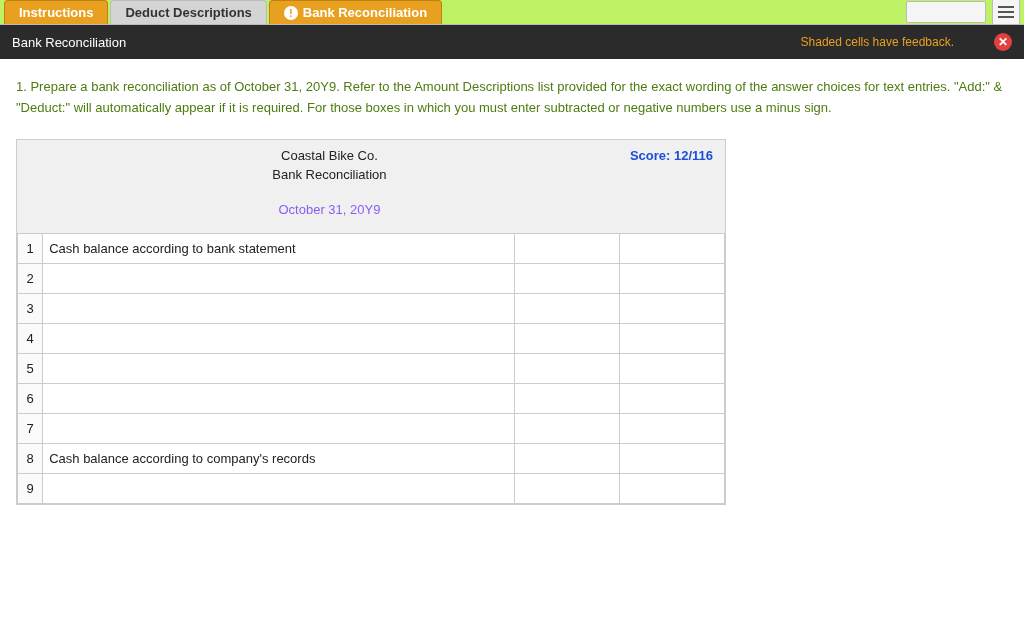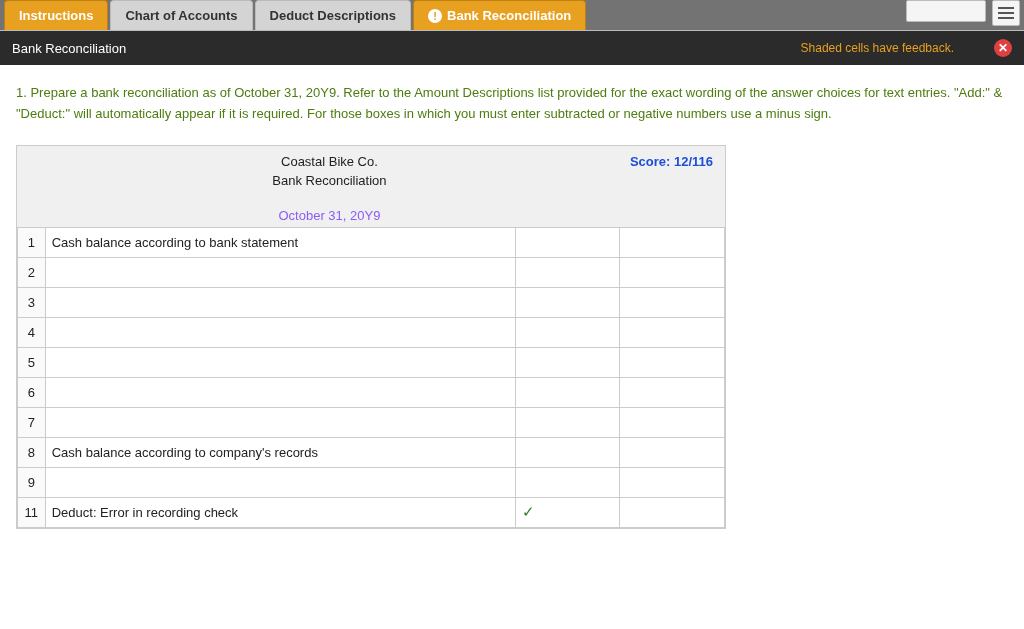--- a/index.html
+++ b/index.html
@@ -1,23 +1,24 @@
 <!DOCTYPE html>
 <html><head>
   <meta charset="utf-8">
   <style>
     * { margin: 0; padding: 0; box-sizing: border-box; }
     body { font-family: Arial, sans-serif; font-size: 13px; background: #fff; }
 
     
     #tab-bar {
       display: flex;
-      background: #737373;
+      align-items: center;
+      background: #bef264;
       border-bottom: 1px solid #bbb;
-      height: 31px;
+      height: 25px;
       padding: 0 4px;
     }
     .tab {
       height: 100%;
       padding: 0 14px;
       display: flex;
       align-items: center;
       cursor: pointer;
       font-size: 13px;
       font-weight: bold;
@@ -117,21 +118,21 @@
     
     #recon-area {
       margin: 10px 16px;
       border: 1px solid #ccc;
       max-width: 710px;
     }
     .recon-header-score {
       display: flex;
       justify-content: center;
       align-items: flex-start;
-      padding: 8px 12px 4px;
+      padding: 8px 12px 16px;
       background: #f0f0f0;
     }
     .score-label {
       font-weight: bold;
       font-size: 13px;
       color: #1d4ed8;
     }
     .company-block {
       text-align: center;
       flex: 1;
@@ -170,21 +171,20 @@
       color: #2a7a2a;
       font-size: 15px;
       text-align: center;
     }
   </style>
 </head>
 <body>
 
 <div id="tab-bar">
   <div class="tab active">Instructions</div>
-  <div class="tab">Chart of Accounts</div>
   <div class="tab">Deduct Descriptions</div>
   <div class="tab warn-icon active" style="background:#e8a020;color:#fff;border-color:#c08010;">Bank Reconciliation</div>
   <div class="tab-spacer"></div>
   <div style="width:80px;height:22px;border:1px solid #bbb;background:#f5f5f5;border-radius:2px;margin-right:6px;"></div>
   <div class="menu-btn">
     <div class="menu-lines">
       <span></span>
         <span></span>
         <span></span>
     </div>
@@ -263,21 +263,15 @@
           <td class="row-label">Cash balance according to company's records</td>
           <td class="row-input1"></td>
           <td class="row-input2"></td>
         </tr>
         <tr>
           <td class="row-num">9</td>
           <td class="row-label"></td>
           <td class="row-input1"></td>
           <td class="row-input2"></td>
         </tr>
-        <tr>
-          <td class="row-num">11</td>
-          <td class="row-label">Deduct: Error in recording check</td>
-          <td class="row-input1"><span class="checkmark">✓</span></td>
-          <td class="row-input2"></td>
-        </tr>
       </tbody>
   </table>
 </div>
 
 </body></html>

